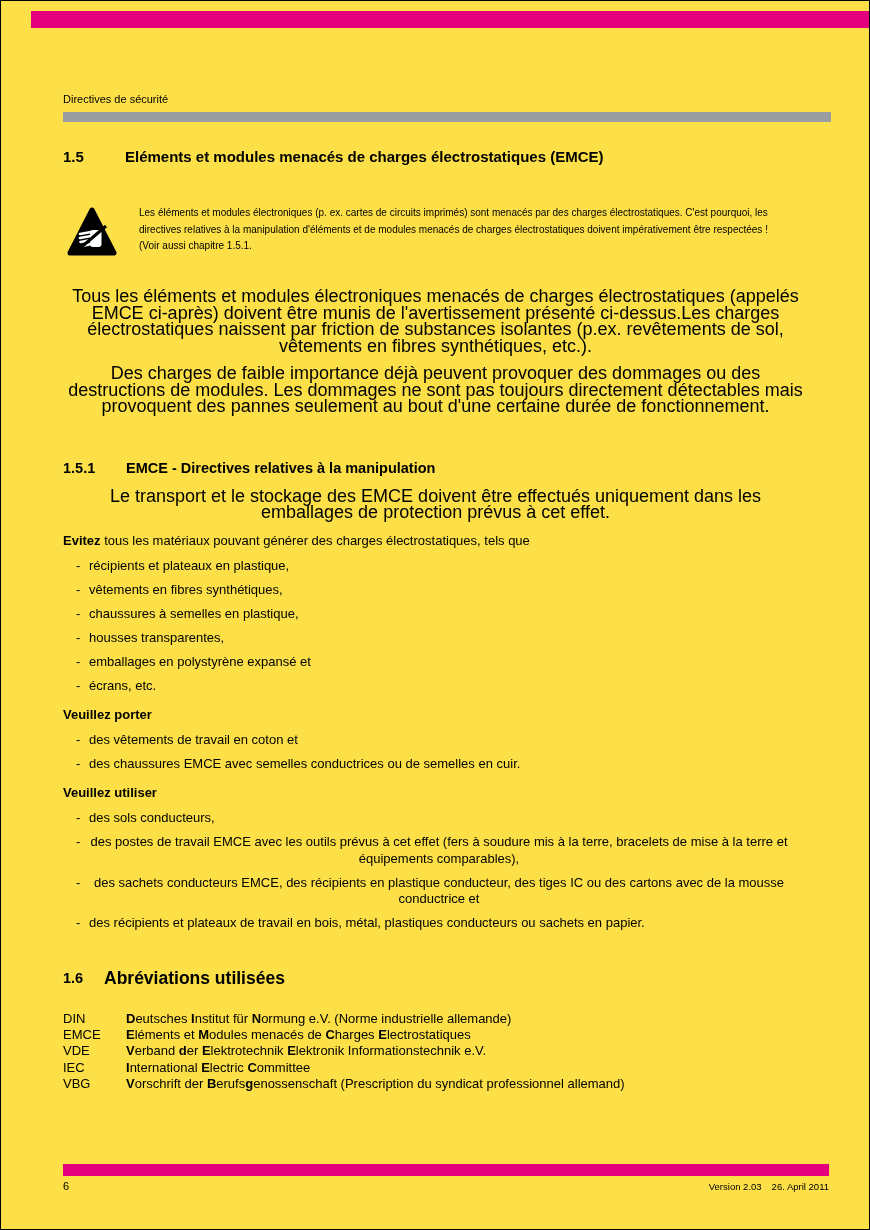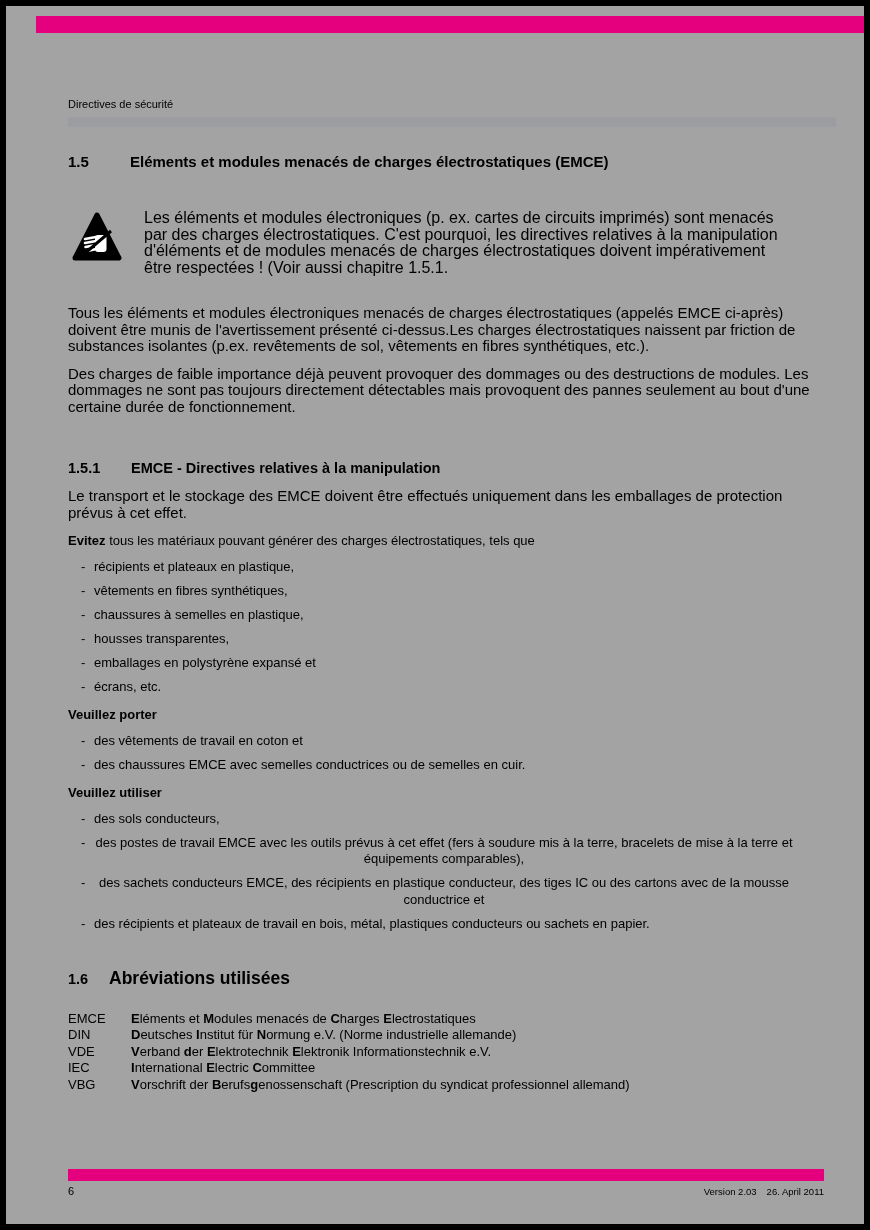--- a/index.html
+++ b/index.html
@@ -1,41 +1,41 @@
 <!DOCTYPE html>
 <html style="--accent: #E5007D; --rule: #9B9DA0;"><head>
 <meta charset="utf-8">
 <style>
   * { margin:0; padding:0; box-sizing:border-box; }
   html,body { background:#fff; }
   .page {
     position:relative;
     width:870px; height:1230px;
-    background:#a3a3a3;
+    background:#fde047;
     font-family:"Liberation Sans", sans-serif;
     color:#000;
     overflow:hidden;
-    border:6px solid #000000;
+    border:1px solid #000000;
   }
   .topbar {
     position:absolute; top:10px; left:30px; right:0; height:17px;
     background:var(--accent, #E5007D);
   }
   .content { position:absolute; top:0; left:62px; width:768px; }
   .running-header { margin-top:92px; font-size:11px; line-height:13px; }
   .header-rule { margin-top:6px; height:10px; background:var(--rule, #9B9DA0); }
 
   .h15 { margin-top:26px; display:flex; font-size:15px; font-weight:bold; line-height:18px;gap:21px; }
   .h15 .num { flex:none; width:41px; }
 
   .warning { margin-top:39px; display:flex; align-items:flex-start; }
   .esd-icon { flex:none; width:50px; height:54px; margin-left:4px; }
-  .warning-text { margin-left:22px; max-width:640px; font-size:16px; line-height:16.5px; }
-
-  p.body { margin-top:11px; font-size:15px; line-height:16.5px; max-width:745px; }
+  .warning-text { margin-left:22px; max-width:640px; font-size:10px; line-height:16.5px; }
+
+  p.body { margin-top:11px; font-size:18px; line-height:16.5px; max-width:745px;text-align:center; }
   p.first { margin-top:29px; }
 
   .h151 { margin-top:44px; display:flex; font-size:14.5px; font-weight:bold; line-height:18px; }
   .h151 .num { flex:none; width:63px; }
   .after-h { margin-top:26px; }
 
   .lead { margin-top:12px; font-size:13px; line-height:16.5px; }
   .lead.bold { font-weight:bold; }
   .dash-list { list-style:none; margin-top:9px; }
   .dash-list li { display:flex; font-size:13px; line-height:16.5px; margin-bottom:7.5px; }
@@ -167,26 +167,26 @@
         </li>
     </ul>
 
     <div class="h16">
       <span class="num">1.6</span>
       <span class="title">Abréviations utilisées</span>
     </div>
 
     <div class="abbrev">
       <div class="abbrev-row">
+        <span class="term">DIN</span>
+        <span class="def"><b>D</b>eutsches <b>I</b>nstitut für <b>N</b>ormung e.V. (Norme industrielle allemande)</span>
+      </div>
+      <div class="abbrev-row">
         <span class="term">EMCE</span>
         <span class="def"><b>E</b>léments et <b>M</b>odules menacés de <b>C</b>harges <b>E</b>lectrostatiques</span>
-      </div>
-      <div class="abbrev-row">
-        <span class="term">DIN</span>
-        <span class="def"><b>D</b>eutsches <b>I</b>nstitut für <b>N</b>ormung e.V. (Norme industrielle allemande)</span>
       </div>
       <div class="abbrev-row">
         <span class="term">VDE</span>
         <span class="def"><b>V</b>erband <b>d</b>er <b>E</b>lektrotechnik <b>E</b>lektronik Informationstechnik e.V.</span>
       </div>
       <div class="abbrev-row">
         <span class="term">IEC</span>
         <span class="def"><b>I</b>nternational <b>E</b>lectric <b>C</b>ommittee</span>
       </div>
       <div class="abbrev-row">

